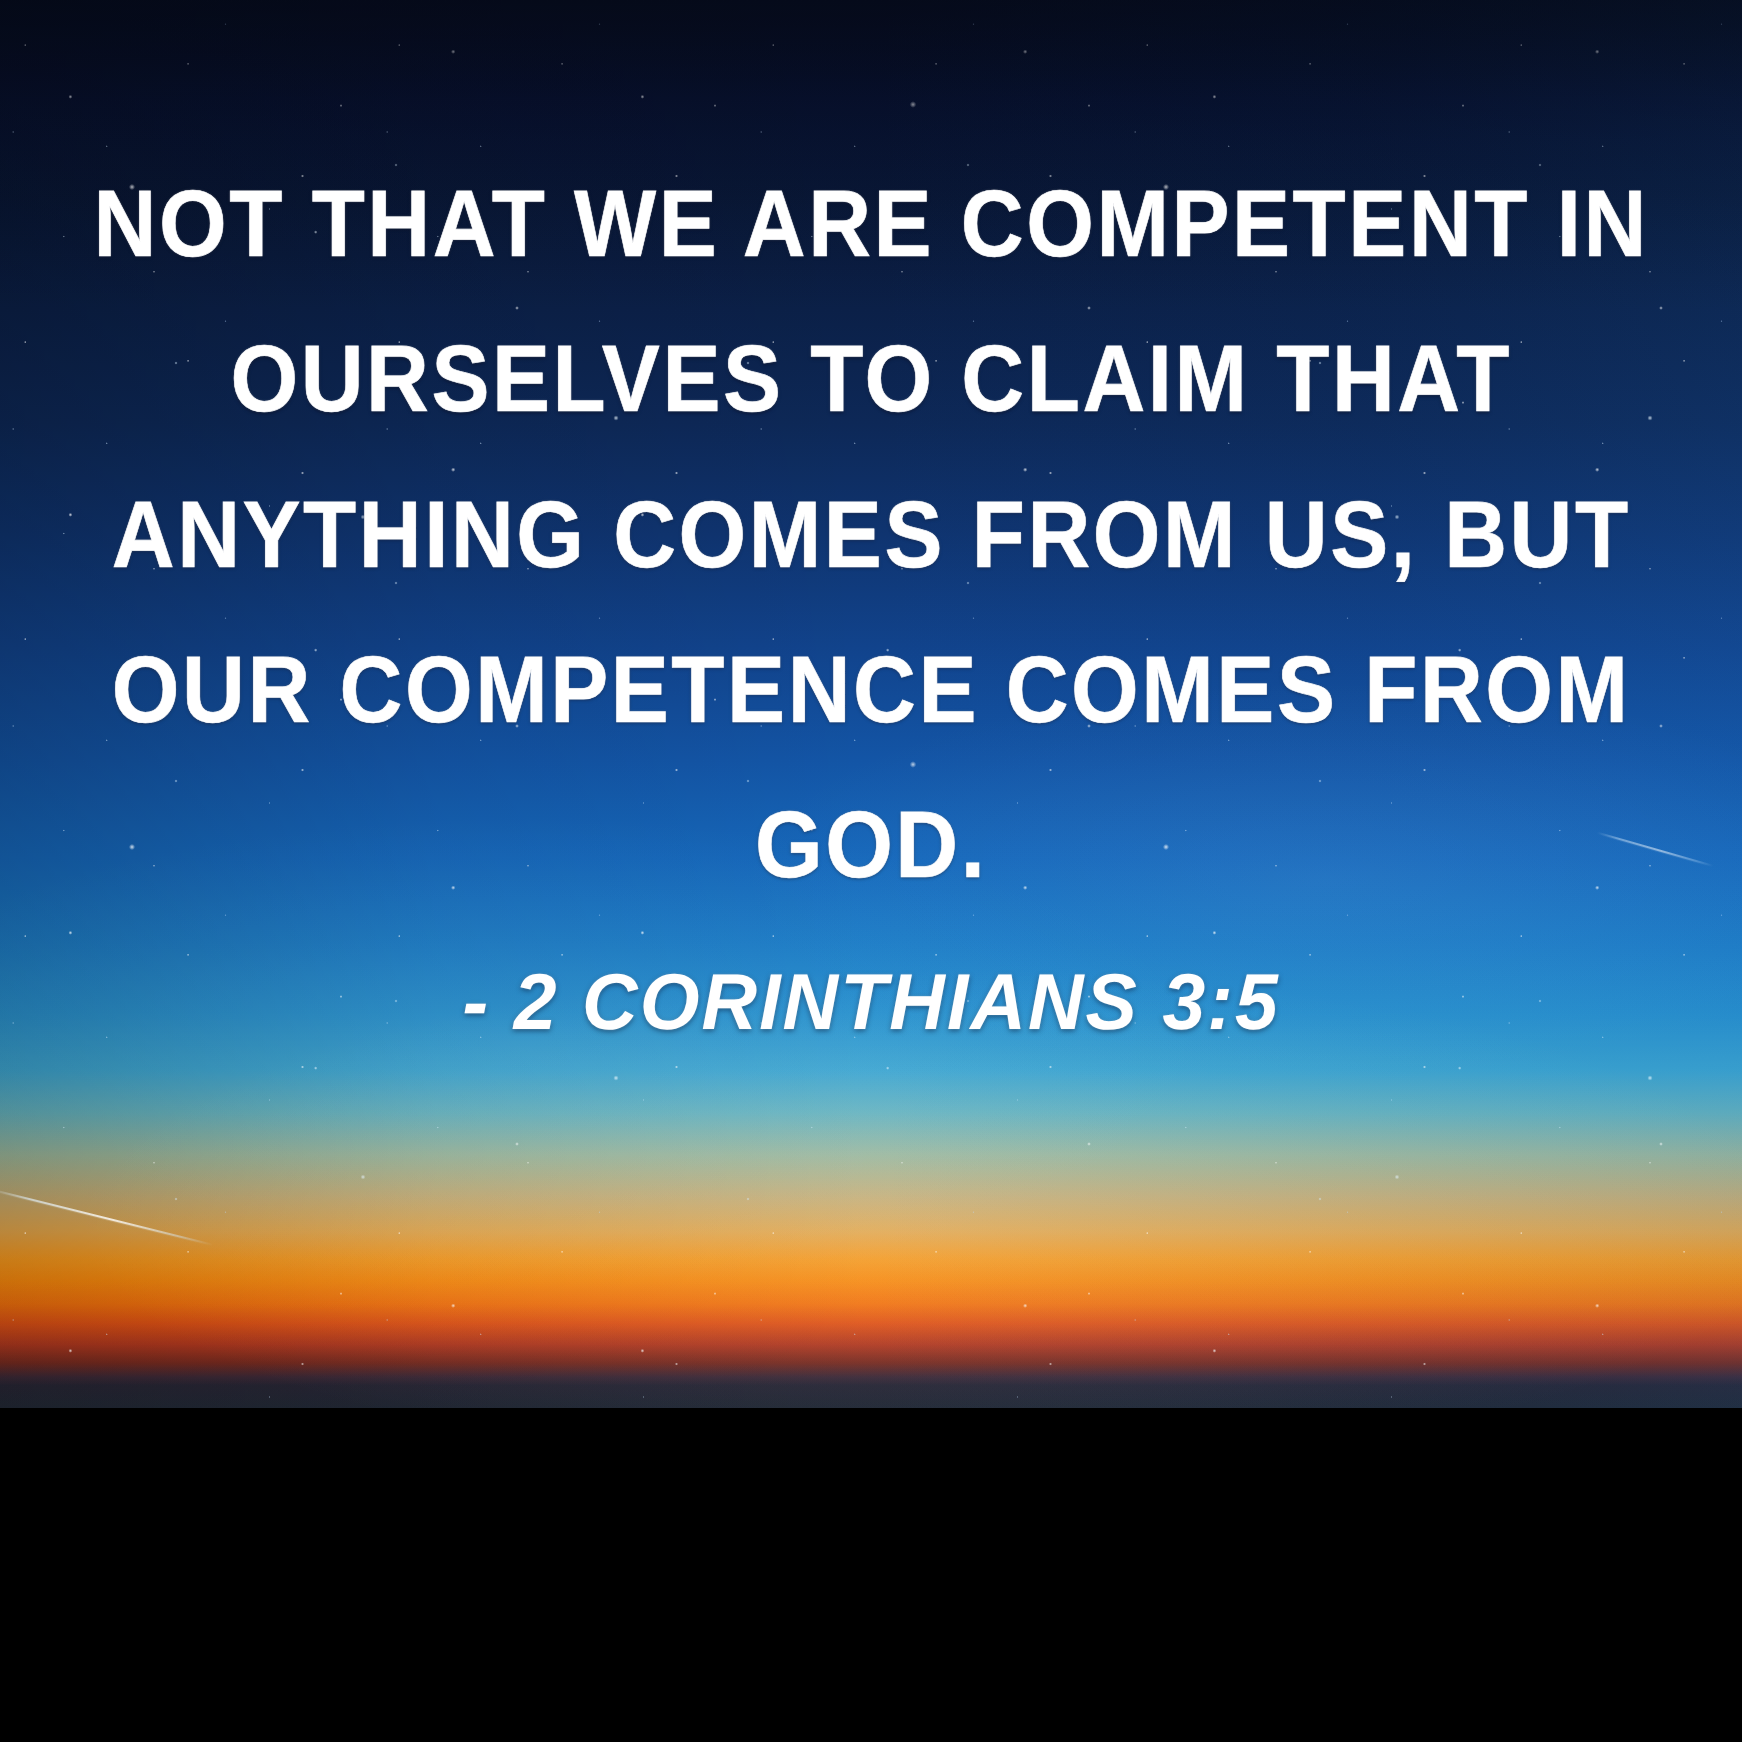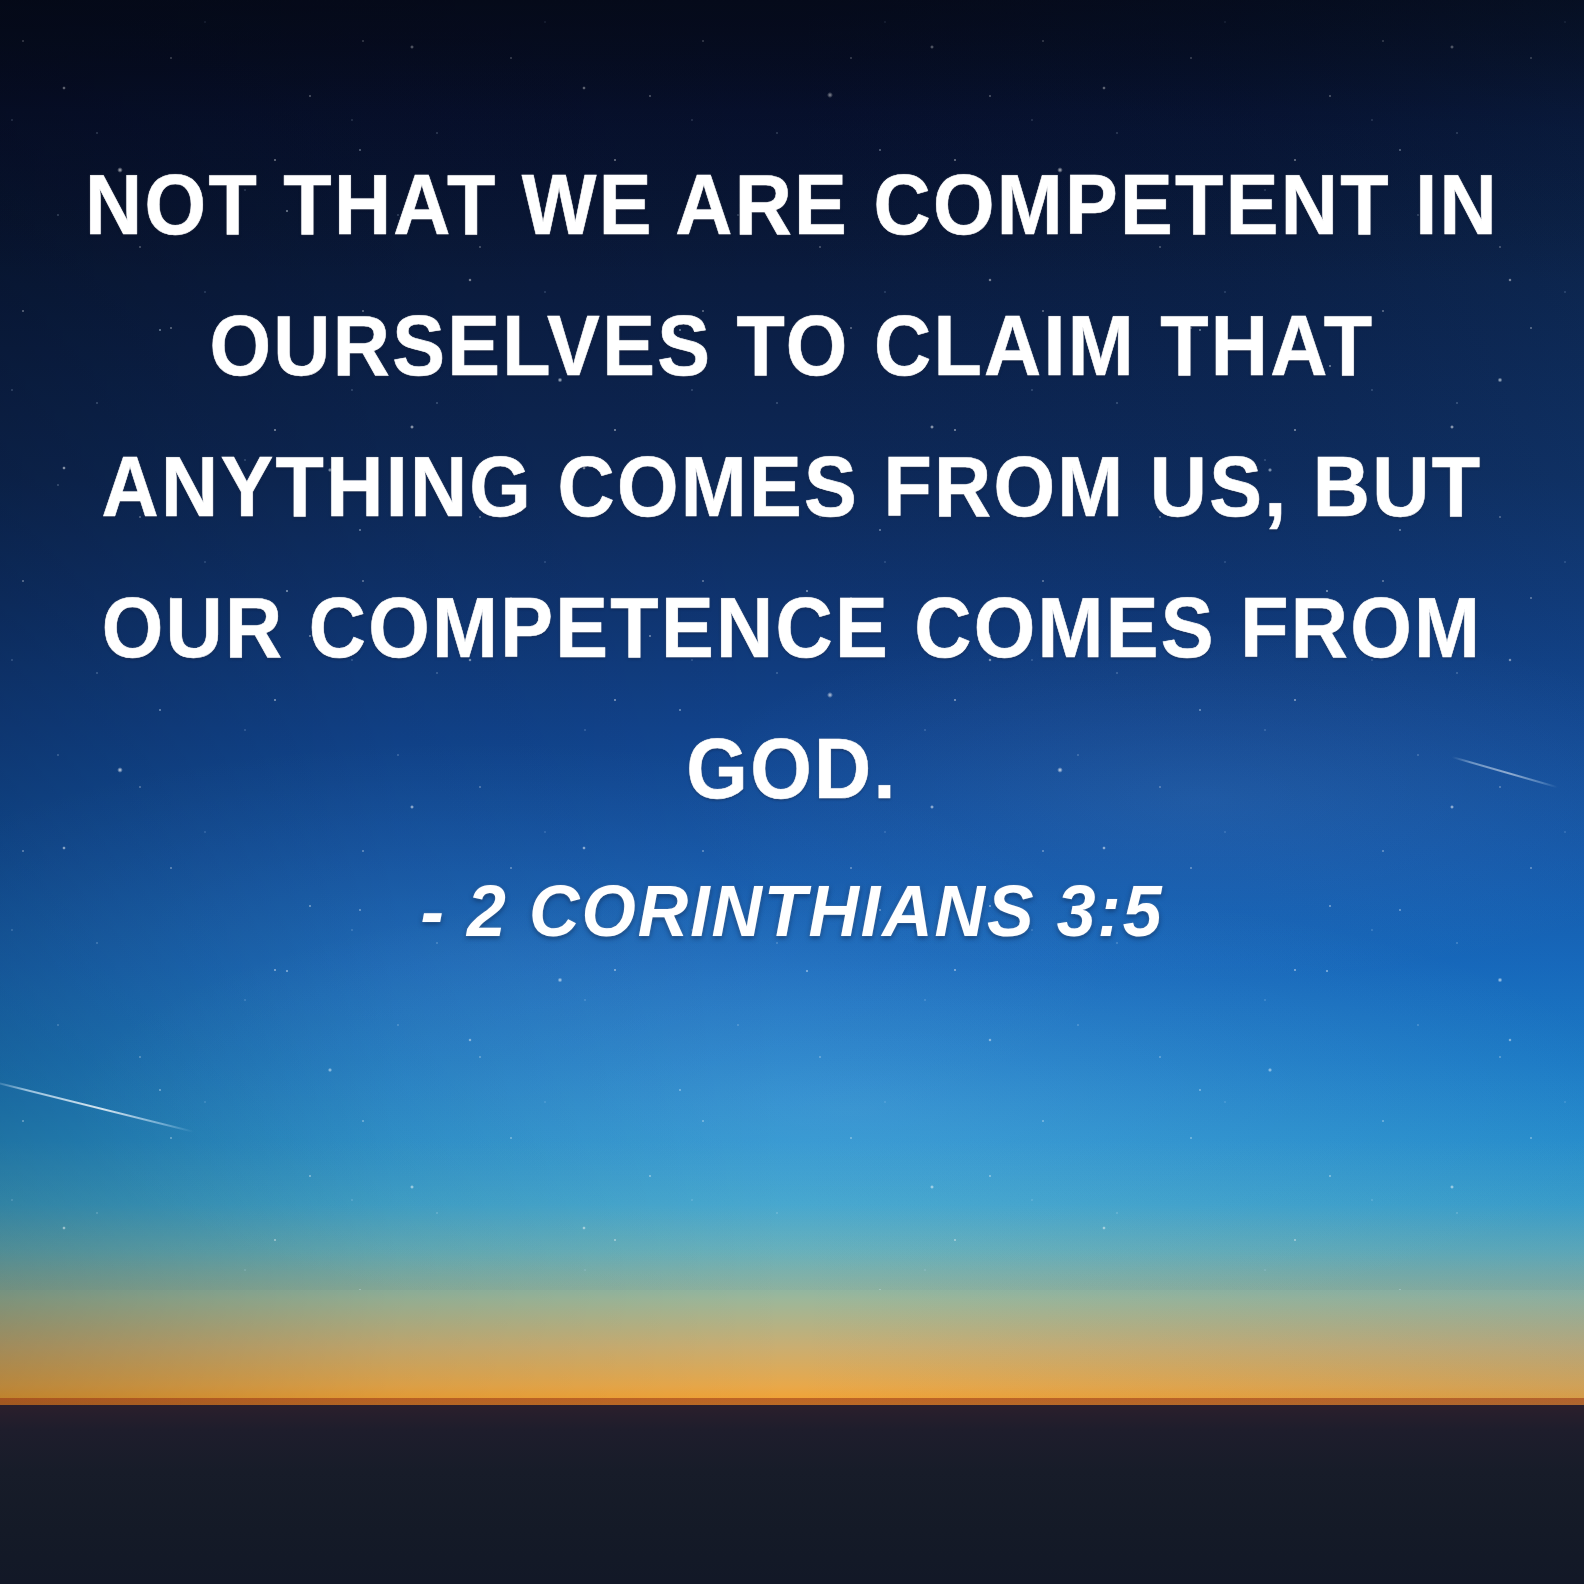--- a/index.html
+++ b/index.html
@@ -4,21 +4,21 @@
 <style>
   html, body {
     margin: 0;
     padding: 0;
     background: #000;
   }
 
   #stage {
     position: relative;
     width: 1584px;
-    height: 1584px;
+    height: 1280px;
     overflow: hidden;
     font-family: "Liberation Sans", sans-serif;
     background: #404040;
   }
 
   
   .sky {
     position: absolute;
     inset: 0;
     background: linear-gradient(

